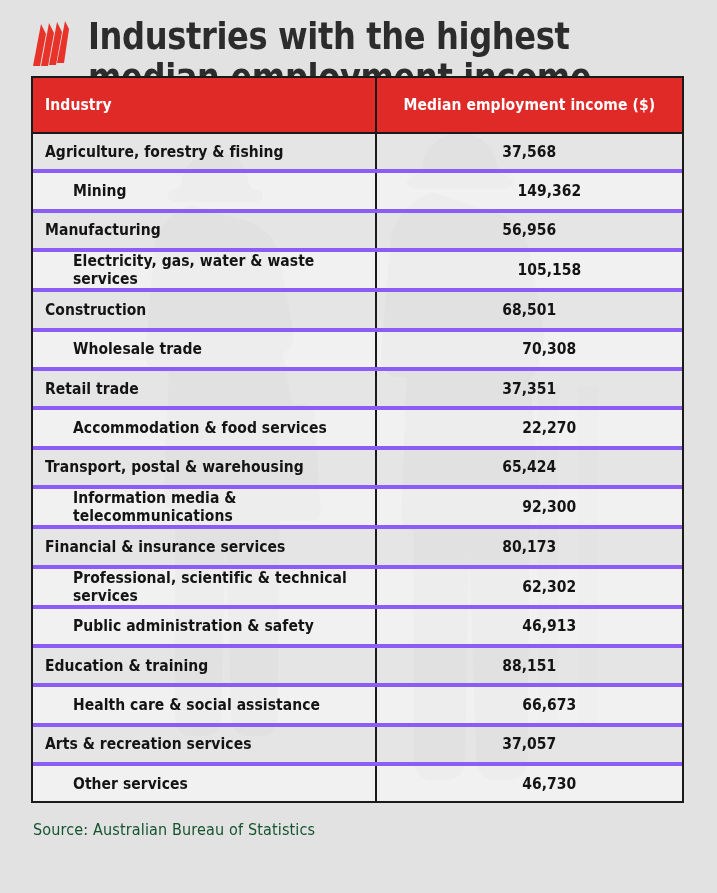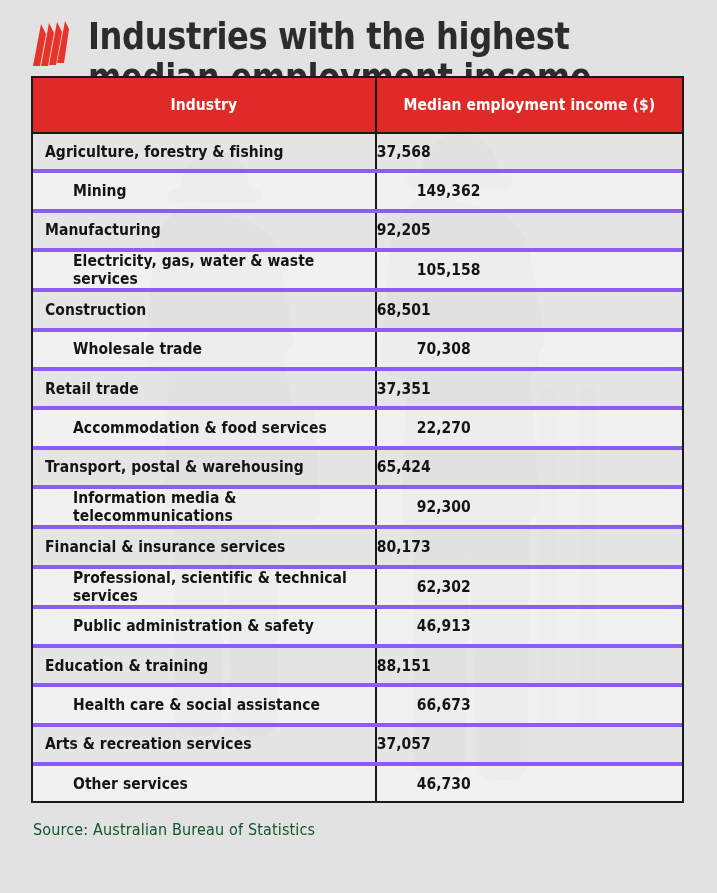--- a/index.html
+++ b/index.html
@@ -84,21 +84,21 @@
     background: #df2a28;
     color: #ffffff;
     font-family: "Liberation Sans Narrow", "DejaVu Sans Condensed", "Liberation Sans", sans-serif;
     font-weight: 700;
     font-size: 15.5px;
     letter-spacing: 0.1px;
     height: 38px;
     padding: 0 12px;
     border-right: 2px solid #1a1a1a;
     border-bottom: 2px solid #1a1a1a;
-    text-align: center;
+    text-align: left;
     white-space: nowrap;
   }
   thead th.th-value {
     text-align: center;
     border-right: none;
     padding: 8px;
   }
 
   tbody td {
     height: 35.4px;
@@ -106,20 +106,21 @@
     font-weight: 700;
     font-size: 15.5px;
     color: #141414;
     border-bottom: 4px solid #8b5cf6;
     border-right: 2px solid #1a1a1a;
     padding: 0 12px;
     letter-spacing: 0.05px;
     background-clip: padding-box;
   }
   tbody td.td-value {
+    text-align: center;
     border-right: none;
     padding: 0;
   }
   tbody tr:last-child td { border-bottom: none; }
 
   
   tbody tr.row-even td { background-color: rgba(228,228,228,0.72); }
   tbody tr.row-odd  td { background-color: rgba(245,245,245,0.72); padding-left: 40px; }
 
   
@@ -186,21 +187,21 @@
       <tr class="row-even">
         <td class="td-industry">Agriculture, forestry &amp; fishing</td>
         <td class="td-value">37,568</td>
       </tr>
       <tr class="row-odd">
         <td class="td-industry">Mining</td>
         <td class="td-value">149,362</td>
       </tr>
       <tr class="row-even">
         <td class="td-industry">Manufacturing</td>
-        <td class="td-value">92,205</td>
+        <td class="td-value">56,956</td>
       </tr>
       <tr class="row-odd">
         <td class="td-industry">Electricity, gas, water &amp; waste services</td>
         <td class="td-value">105,158</td>
       </tr>
       <tr class="row-even">
         <td class="td-industry">Construction</td>
         <td class="td-value">68,501</td>
       </tr>
       <tr class="row-odd">

